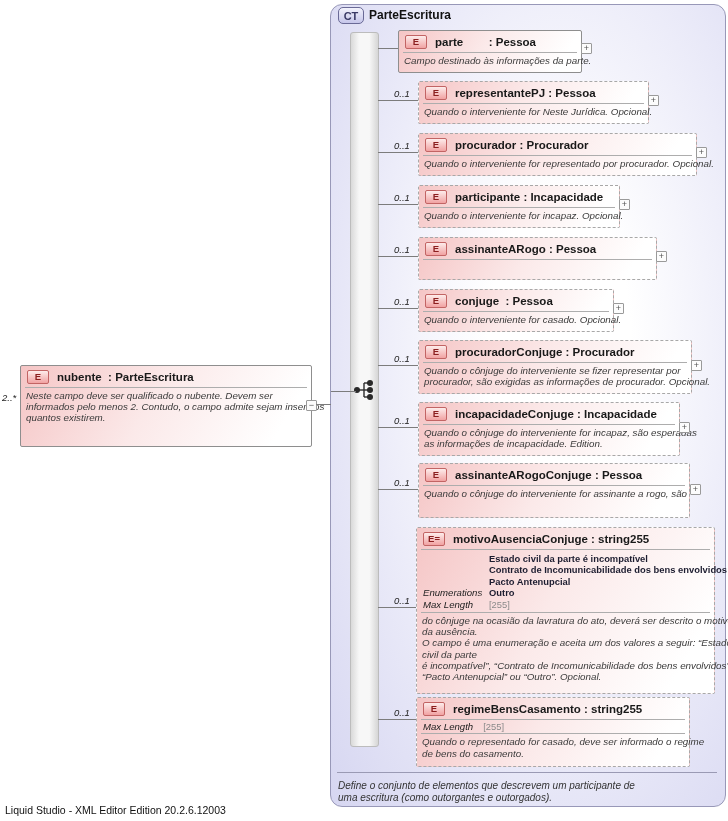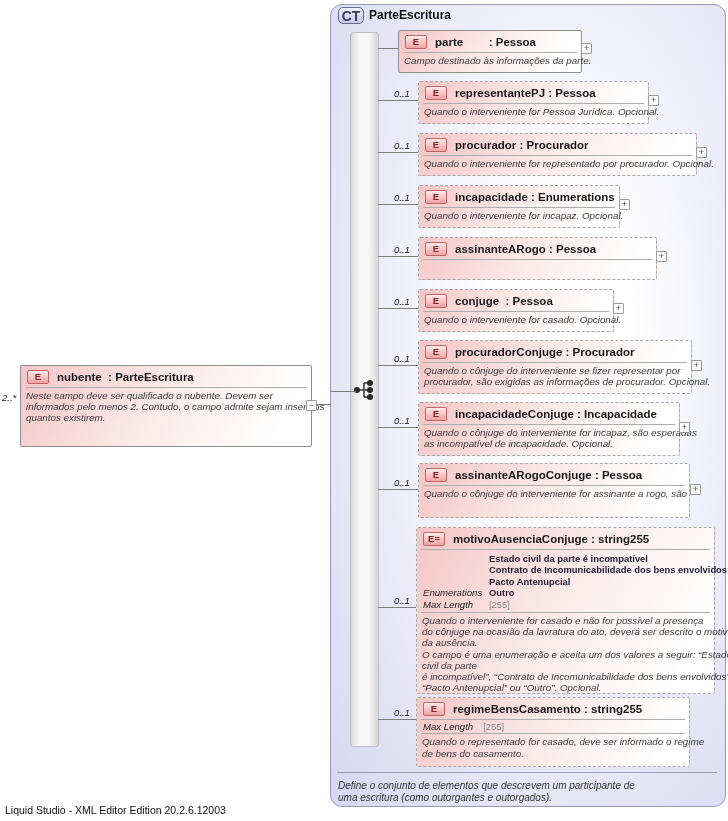--- a/index.html
+++ b/index.html
@@ -4,21 +4,21 @@
 <style>
   html,body{margin:0;padding:0;background:#fff;font-family:"Liberation Sans",sans-serif;}
   #stage{position:relative;width:728px;height:821px;background:#fff;overflow:hidden;}
 
   
   .ct-frame{position:absolute;left:330px;top:4px;width:394px;height:801px;
     border:1px solid #9898b8;border-radius:12px;
     background:radial-gradient(ellipse at 58% 42%, #ffffff 22%, #ececf9 58%, #d6d6f1 100%);}
   .ct-badge{position:absolute;left:338px;top:7px;width:24px;height:15px;border:1px solid #6a6a96;
     border-radius:5px;background:linear-gradient(#f2f2fc,#c6c6ea);
-    font-size:14px;font-weight:bold;color:#3a3a66;display:flex;align-items:center;justify-content:center;}
+    font-size:11px;font-weight:bold;color:#3a3a66;display:flex;align-items:center;justify-content:center;}
   .ct-title{position:absolute;left:369px;top:8px;font-size:12px;font-weight:bold;color:#111;white-space:pre;}
   .ct-divider{position:absolute;left:337px;top:772px;width:380px;height:1px;background:#9a9ab4;}
   .ct-desc{position:absolute;left:338px;top:756px;margin-top:24px;}
   .ct-desc div{font-style:italic;font-size:10px;line-height:11.8px;color:#333;white-space:pre;}
 
   
   .seq-bar{position:absolute;left:350px;top:32px;width:27px;height:713px;border:1px solid #bcbcbc;border-radius:3px;
     background:linear-gradient(to right,#d9d9d9,#f7f7f7 30%,#f7f7f7 68%,#d6d6d6);}
   .seq-icon{position:absolute;left:353px;top:379px;}
 
@@ -131,41 +131,41 @@
   </div>
   <div class="pm" style="left:581px;top:43px;">+</div>
 
   <div class="ebox" style="left:418px;top:81px;width:229px;height:41px;">
     <div class="hdr">
       <span class="eicon">E</span>
       <span class="hlabel">representantePJ : Pessoa</span>
     </div>
     <div class="inner-div"></div>
     <div class="desc">
-        <div>Quando o interveniente for Pessoa Jurídica. Opcional.</div>
+        <div>Quando o interveniente for Neste Jurídica. Opcional.</div>
       </div>
   </div>
   <div class="pm" style="left:648px;top:95px;">+</div>
 
   <div class="ebox" style="left:418px;top:133px;width:277px;height:41px;">
     <div class="hdr">
       <span class="eicon">E</span>
       <span class="hlabel">procurador : Procurador</span>
     </div>
     <div class="inner-div"></div>
     <div class="desc">
         <div>Quando o interveniente for representado por procurador. Opcional.</div>
       </div>
   </div>
   <div class="pm" style="left:696px;top:147px;">+</div>
 
   <div class="ebox" style="left:418px;top:185px;width:200px;height:41px;">
     <div class="hdr">
       <span class="eicon">E</span>
-      <span class="hlabel">incapacidade : Enumerations</span>
+      <span class="hlabel">participante : Incapacidade</span>
     </div>
     <div class="inner-div"></div>
     <div class="desc">
         <div>Quando o interveniente for incapaz. Opcional.</div>
       </div>
   </div>
   <div class="pm" style="left:619px;top:199px;">+</div>
 
   <div class="ebox" style="left:418px;top:237px;width:237px;height:41px;">
     <div class="hdr">
@@ -202,21 +202,21 @@
   <div class="pm" style="left:691px;top:360px;">+</div>
 
   <div class="ebox" style="left:418px;top:402px;width:260px;height:52px;">
     <div class="hdr">
       <span class="eicon">E</span>
       <span class="hlabel">incapacidadeConjuge : Incapacidade</span>
     </div>
     <div class="inner-div"></div>
     <div class="desc">
       <div>Quando o cônjuge do interveniente for incapaz, são esperadas</div>
-      <div>as incompatível de incapacidade. Opcional.</div>
+      <div>as informações de incapacidade. Edition.</div>
     </div>
   </div>
   <div class="pm" style="left:679px;top:422px;">+</div>
 
   <div class="ebox" style="left:418px;top:463px;width:270px;height:53px;">
     <div class="hdr">
       <span class="eicon">E</span>
       <span class="hlabel">assinanteARogoConjuge : Pessoa</span>
     </div>
     <div class="inner-div"></div>
@@ -242,21 +242,20 @@
           <div>Outro</div>
         </div>
       </div>
       <div class="frow">
         <span class="flabel">Max Length</span>
         <span class="fgray">[255]</span>
       </div>
     </div>
     <div class="inner-div"></div>
     <div class="desc">
-      <div>Quando o interveniente for casado e não for possível a presença</div>
       <div>do cônjuge na ocasião da lavratura do ato, deverá ser descrito o motivo</div>
       <div>da ausência.</div>
       <div>O campo é uma enumeração e aceita um dos valores a seguir: “Estado</div>
       <div>civil da parte</div>
       <div>é incompatível”, “Contrato de Incomunicabilidade dos bens envolvidos”,</div>
       <div>“Pacto Antenupcial” ou “Outro”. Opcional.</div>
     </div>
   </div>
 
   <div class="ebox" style="left:416px;top:697px;width:272px;height:68px;">

